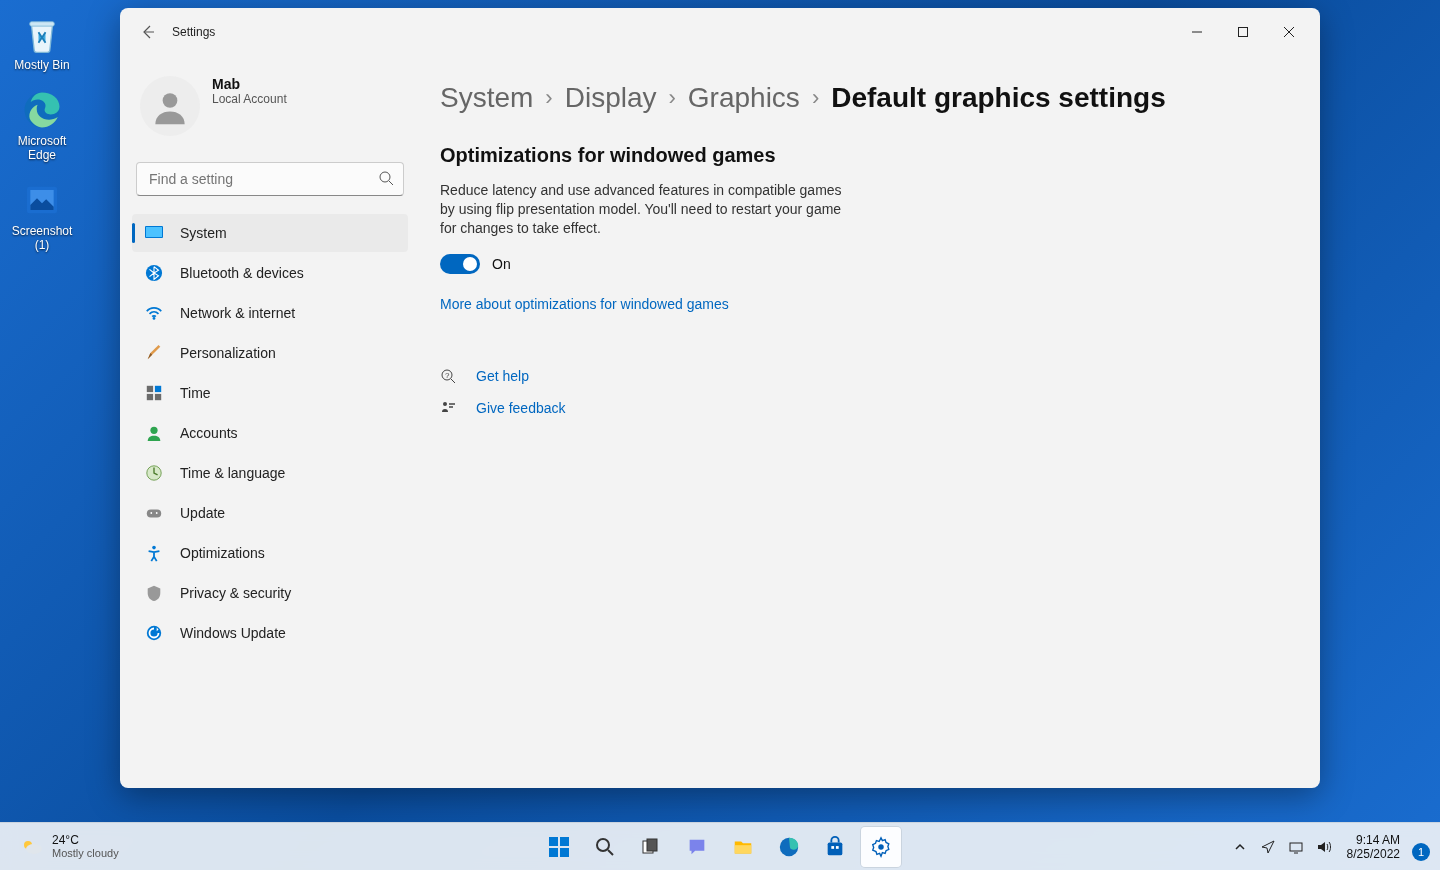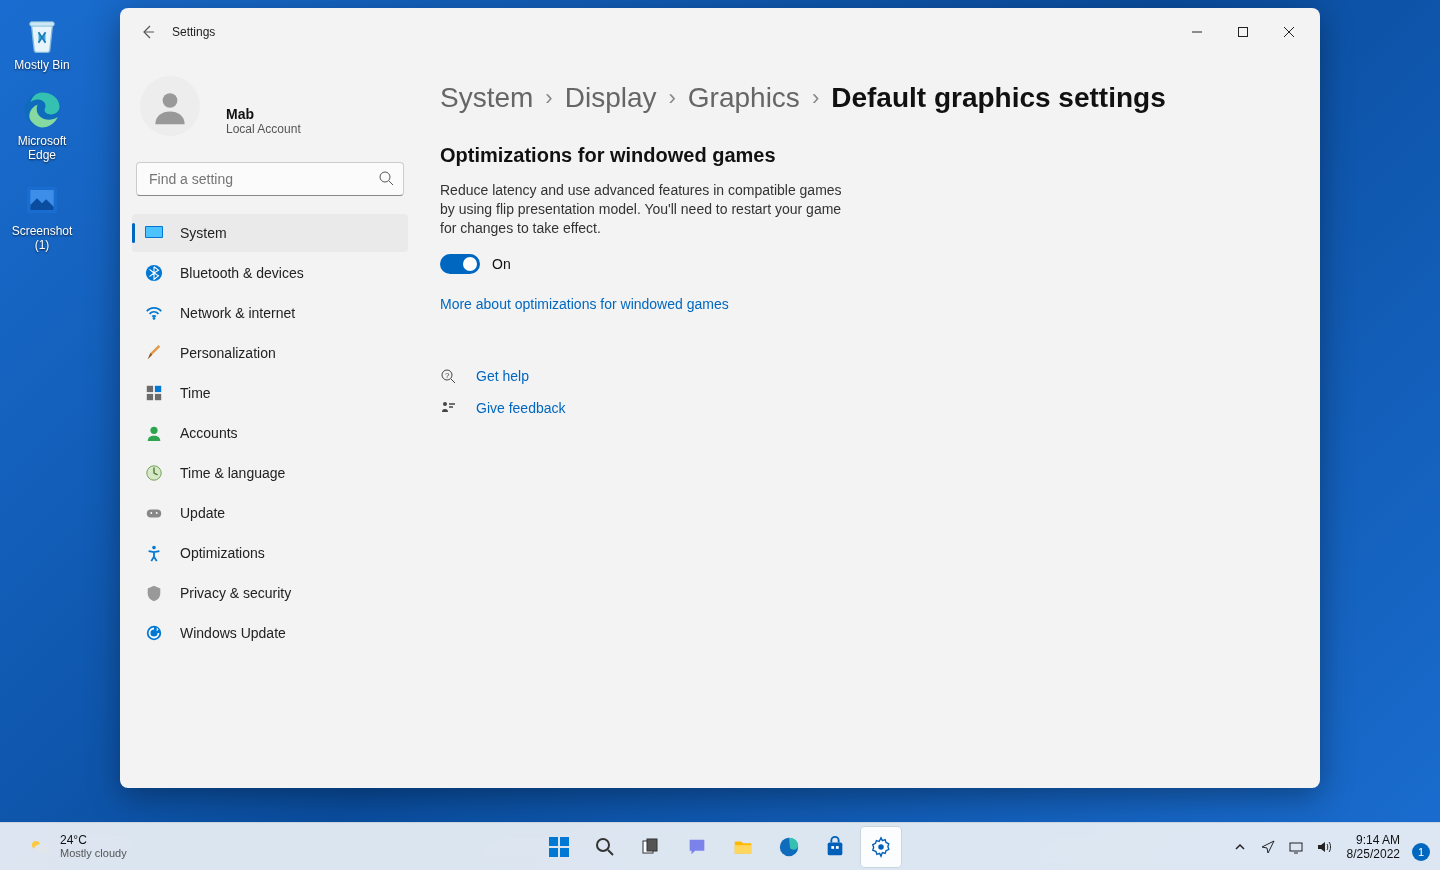--- a/index.html
+++ b/index.html
@@ -16,21 +16,21 @@
 .titlebar { height:48px; display:flex; align-items:center; padding:0 8px; }
 .titlebar .back { width:40px; height:40px; display:flex; align-items:center; justify-content:center; cursor:pointer; border-radius:4px; color:#555; }
 .titlebar .title { font-size:12px; color:#222; margin-left:4px; }
 .titlebar .spacer { flex:1; }
 .winbtn { width:46px; height:32px; display:flex; align-items:center; justify-content:center; cursor:pointer; color:#222; }
 
 .window-body { flex:1; display:flex; }
 
 
 .sidebar { width:300px; padding:0 12px 0 12px; display:flex; flex-direction:column; }
-.profile { display:flex; align-items:flex-end; gap:26px; padding:20px 8px 26px 8px; }
+.profile { display:flex; align-items:flex-start; gap:12px; padding:20px 8px 26px 8px; }
 .avatar { width:60px; height:60px; border-radius:50%; background:#ededed; display:flex; align-items:center; justify-content:center; color:#888; }
 .profile .name { font-size:14px; font-weight:600; color:#111; }
 .profile .acct { font-size:12px; color:#555; }
 .searchbox { position:relative; margin:0 4px 18px 4px; }
 .searchbox input { width:100%; height:34px; border:1px solid #ccc; border-bottom:1px solid #888; border-radius:4px; background:#fbfbfb; padding:0 16px 0 12px; font-size:14px; outline:none; }
 .searchbox .sicon { position:absolute; right:10px; top:8px; color:#555; }
 .nav { display:flex; flex-direction:column; gap:2px; }
 .nav-item { display:flex; align-items:center; gap:16px; height:38px; padding:0 12px; border-radius:4px; cursor:pointer; position:relative; font-size:14px; color:#222; }
 .nav-item.active { background:#eaeaea; }
 .nav-item.active::before { content:""; position:absolute; left:0; top:9px; bottom:9px; width:3px; background:#0067c0; border-radius:2px; }
@@ -48,21 +48,21 @@
 .toggle { width:40px; height:20px; border-radius:10px; background:#0067c0; position:relative; cursor:pointer; }
 .toggle .knob { position:absolute; right:3px; top:3px; width:14px; height:14px; background:#fff; border-radius:50%; }
 .toggle-label { font-size:14px; color:#111; }
 .link { color:#0067c0; font-size:14px; cursor:pointer; text-decoration:none; }
 .more-link { display:block; margin-bottom:56px; }
 .help-row { display:flex; align-items:center; gap:18px; margin-bottom:16px; font-size:14px; }
 .help-row .hicon { width:18px; color:#444; display:flex; }
 
 
 .taskbar { position:absolute; bottom:0; left:0; right:0; height:48px; background:rgba(238,242,246,.92); backdrop-filter:blur(8px); border-top:1px solid rgba(0,0,0,.08); display:flex; align-items:center; }
-.tb-left { display:flex; align-items:center; gap:8px; padding-left:28px; }
+.tb-left { display:flex; align-items:center; gap:8px; padding-left:20px; }
 .weather-ic { width:24px; height:24px; }
 .tb-left .wtxt { display:flex; flex-direction:column; line-height:13px; }
 .tb-left .temp { font-size:12px; color:#111; }
 .tb-left .cond { font-size:11px; color:#555; }
 .tb-center { position:absolute; left:50%; transform:translateX(-50%); display:flex; align-items:center; gap:6px; }
 .tb-btn { width:40px; height:40px; display:flex; align-items:center; justify-content:center; border-radius:4px; cursor:pointer; }
 .tb-btn.active { background:rgba(255,255,255,.9); box-shadow:0 0 0 1px rgba(0,0,0,.08); }
 .tb-right { margin-left:auto; display:flex; align-items:flex-end; gap:6px; padding-right:10px; }
 .tray-ic { width:22px; height:28px; display:flex; align-items:center; justify-content:center; cursor:pointer; color:#222; }
 .clock { display:flex; flex-direction:column; align-items:flex-end; font-size:12px; color:#111; line-height:14px; padding:0 6px; cursor:pointer; }

